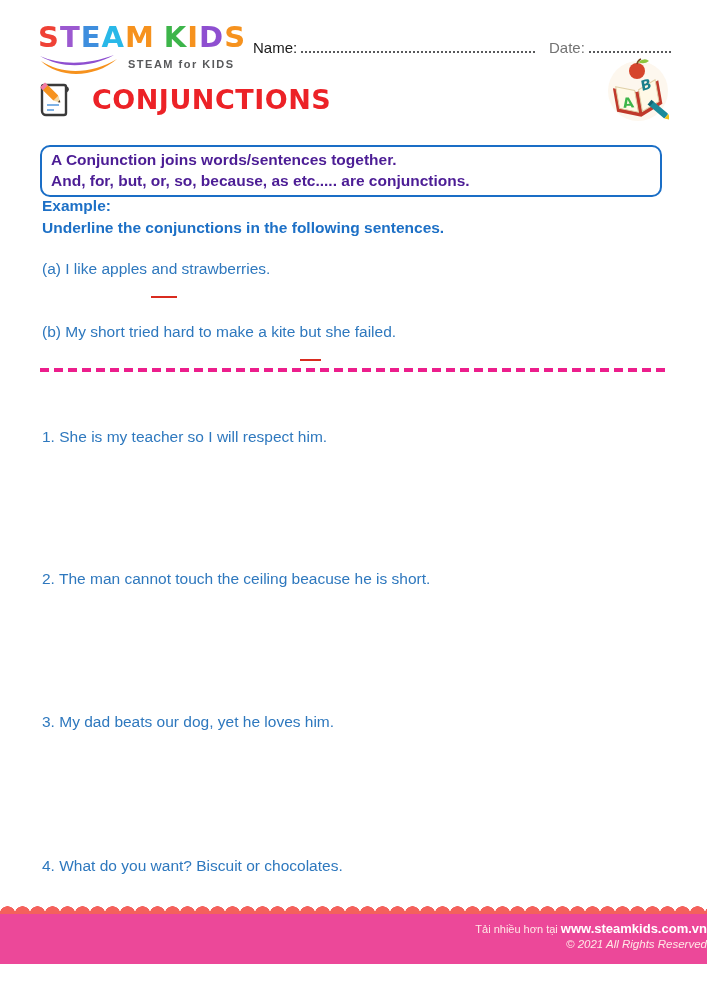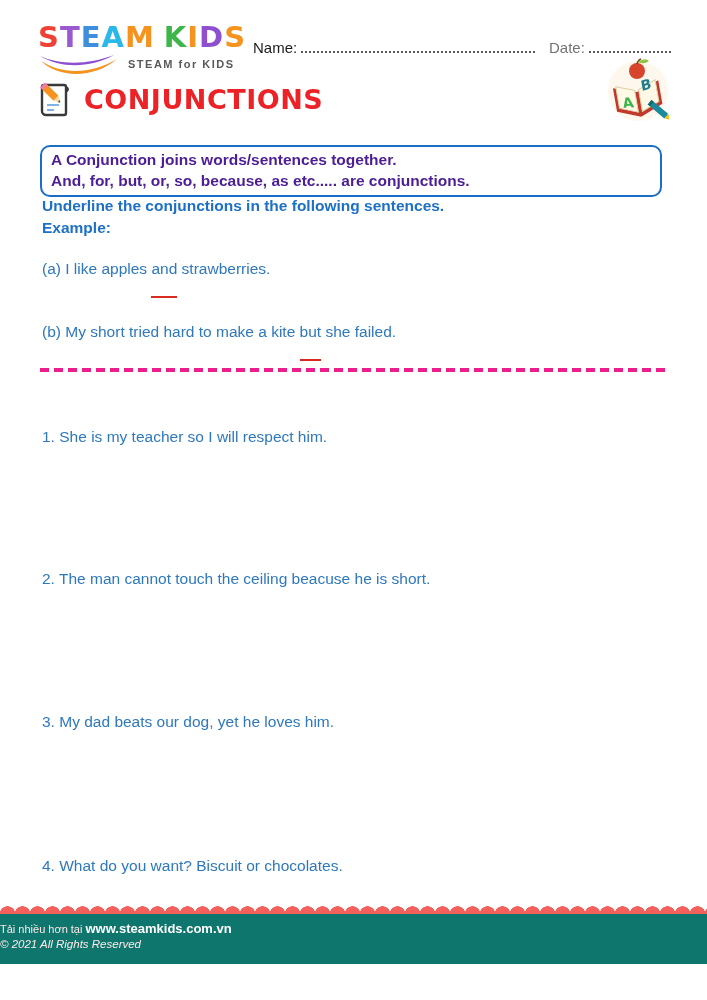--- a/index.html
+++ b/index.html
@@ -19,21 +19,21 @@
   .name-group{position:absolute;left:253px;top:38px;font-size:15px;color:#1a1a1a;}
   .date-group{position:absolute;left:549px;top:38px;font-size:15px;color:#737373;}
   .dotline{display:inline-block;height:13px;border-bottom:2px dotted #58595b;vertical-align:baseline;}
   .dot-name{width:234px;}
   .dot-date{width:82px;}
 
   
   .ab-icon{position:absolute;left:607px;top:56px;width:62px;height:66px;}
 
   
-  .title-row{position:absolute;left:36px;top:79px;display:flex;align-items:center;gap:8px;}
+  .title-row{position:absolute;left:36px;top:79px;display:flex;align-items:center;gap:16px;}
   .memo-icon{width:40px;height:40px;}
   .page-title{font-family:"DejaVu Sans",sans-serif;font-weight:800;font-size:27px;
         color:#EC2227;letter-spacing:0.5px;}
 
   
   .info-box{position:absolute;left:40px;top:145px;width:600px;border:2px solid #1A6EC6;
         border-radius:10px;padding:2px 9px 4px 9px;font-size:15.5px;font-weight:bold;
         color:#4c1d95;line-height:21px;}
 
   
@@ -49,22 +49,22 @@
   .s1{top:428px;} .s2{top:570px;} .s3{top:713px;} .s4{top:857px;}
 
   
   .divider{position:absolute;left:40px;top:368px;width:628px;height:3.5px;
         background:repeating-linear-gradient(90deg,#EC1E8C 0 9px,transparent 9px 14px);}
 
   
   .footer-scallop{position:absolute;left:0;bottom:50px;width:707px;height:11px;
         background:radial-gradient(circle at 7.5px 11px,#F4615C 7.5px,transparent 8px);
         background-size:15px 11px;background-repeat:repeat-x;}
-  .footer-band{position:absolute;left:0;bottom:0;width:707px;height:50px;background:#0f766e;
-        color:#ffffff;text-align:left;}
+  .footer-band{position:absolute;left:0;bottom:0;width:707px;height:50px;background:#ec4899;
+        color:#ffffff;text-align:right;}
   .footer-line1{margin-top:7px;font-size:11px;color:#ffe9e7;}
   .footer-line1 .url{font-size:13px;font-weight:bold;color:#ffffff;}
   .footer-line2{margin-top:2px;font-size:11.5px;font-style:italic;color:#ffe9e7;}
 </style>
 </head>
 <body>
 
 <div class="page">
 
   <div class="logo">
@@ -123,22 +123,22 @@
     </svg>
     <div class="page-title">CONJUNCTIONS</div>
   </div>
 
   <div class="info-box">
     <div>A Conjunction joins words/sentences together.</div>
     <div>And, for, but, or, so, because, as etc..... are conjunctions.</div>
   </div>
 
   <div class="instructions">
+    <div>Example:</div>
     <div>Underline the conjunctions in the following sentences.</div>
-    <div>Example:</div>
   </div>
 
   <div class="example example-a">
     <span>(a)</span><span> I like apples </span><span class="conj">and</span><span> strawberries.</span>
   </div>
   <div class="example example-b">
     <span>(b)</span><span> My short tried hard to make a kite </span><span class="conj">but</span><span> she failed.</span>
   </div>
 
   <div class="divider"></div>

